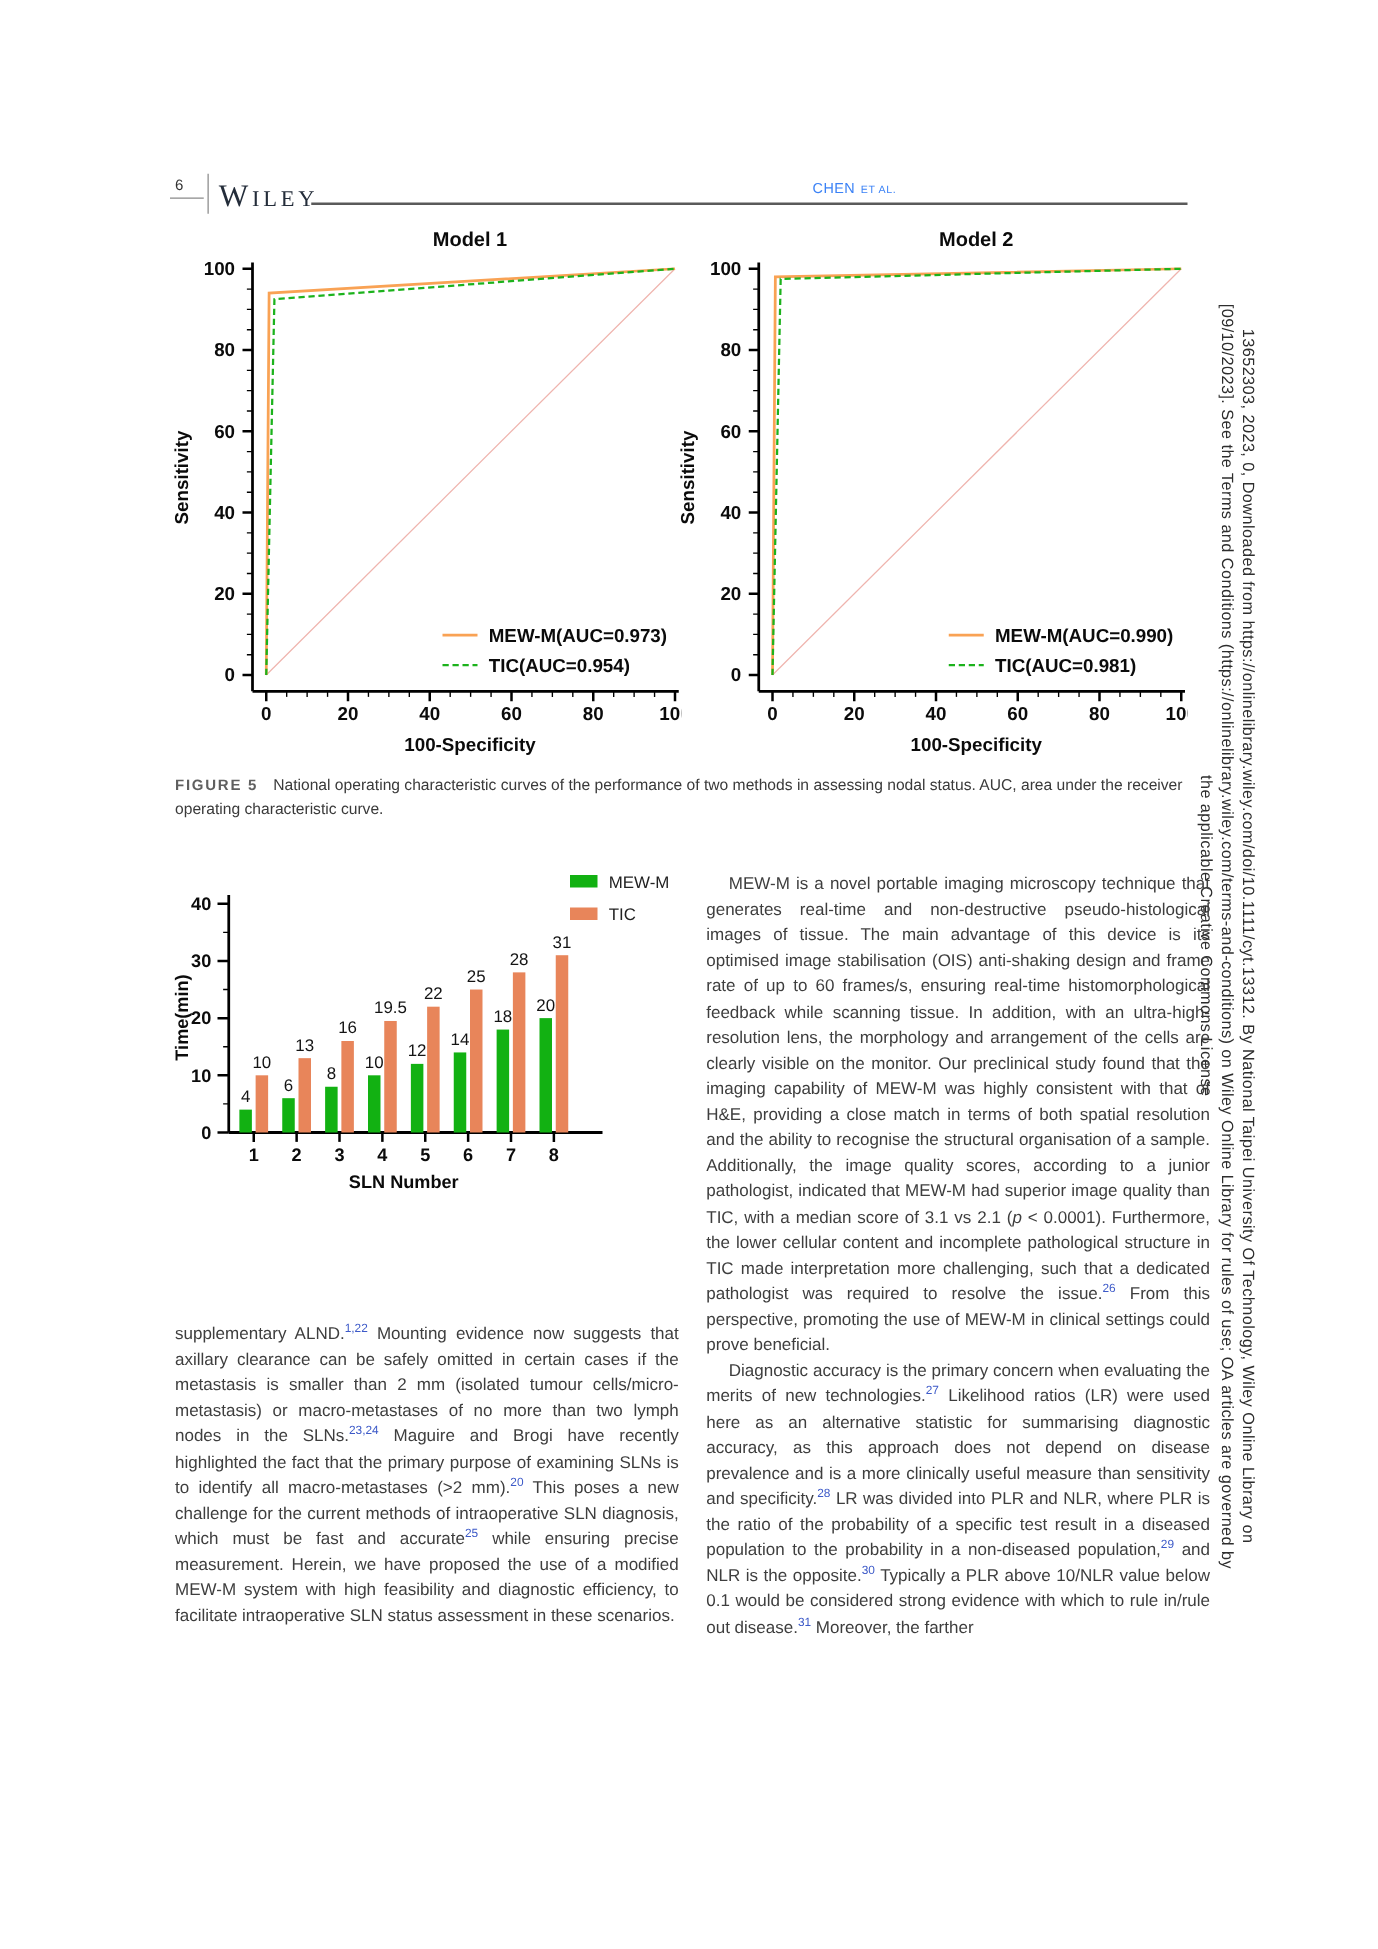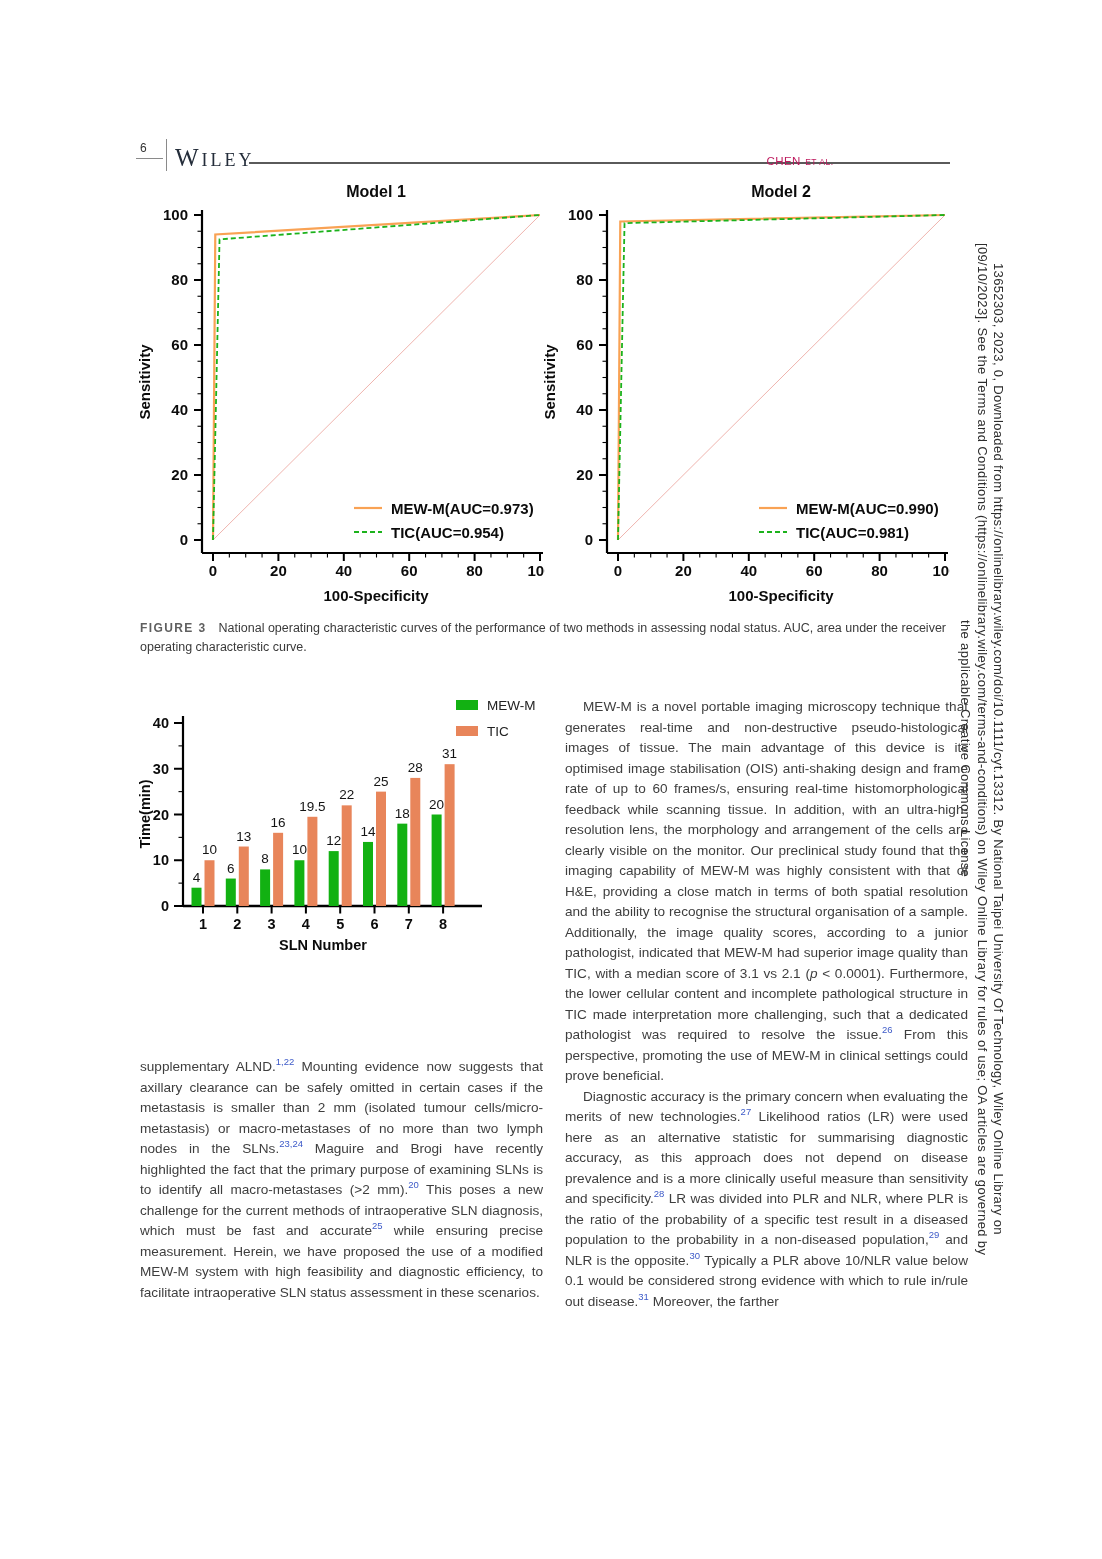--- a/index.html
+++ b/index.html
@@ -8,21 +8,21 @@
     position:relative; width:1102px; height:1559px; background:#ffffff;
     font-family:"Liberation Sans","DejaVu Sans",sans-serif; color:#3e3e3e; overflow:hidden;
   }
   
   .pagenum { position:absolute; left:140px; top:141px; font-size:12px; color:#333; }
   .pagenum-rule { position:absolute; left:136px; top:158px; width:27px; height:1px; background:#8a8a8a; }
   .vert-div { position:absolute; left:166px; top:139px; width:1px; height:32px; background:#8a8a8a; }
   .brand { position:absolute; left:175px; top:144px; font-family:"Liberation Serif","DejaVu Serif",serif;
     font-size:25px; letter-spacing:3px; color:#242d3a; font-variant:small-caps;text-align:right; }
   .head-rule { position:absolute; left:249px; top:162px; width:701px; height:2px; background:#5a5a5a; }
-  .running-head { position:absolute; left:650px; top:151px; width:300px; text-align:center; color:#be185d; }
+  .running-head { position:absolute; left:650px; top:141px; width:300px; text-align:left; color:#3b82f6; }
   .running-head .au { font-size:11.5px; letter-spacing:0.4px; }
   .running-head .sf { font-size:8.5px; letter-spacing:0.5px; }
   
   .sidebar { position:absolute; left:950px; top:120px; width:56px; height:1258px;
     writing-mode:vertical-rl; text-align:center; font-size:13px; line-height:16.5px;
     letter-spacing:0.35px; color:#2d2d2d; }
   
   .chart { position:absolute; }
   svg text { font-family:"Liberation Sans","DejaVu Sans",sans-serif; }
   .caption { position:absolute; font-size:12.5px; line-height:19px; color:#3a3a3a; }
@@ -186,21 +186,21 @@
       <polyline points="83,363 410,38" fill="none" stroke="#EFB4AE" stroke-width="1"></polyline>
       <polyline points="83,363 85.289,44.5 410,38" fill="none" stroke="#F9A254" stroke-width="2.2"></polyline>
       <polyline points="83,363 89.54,46.125 410,38" fill="none" stroke="#1CB21C" stroke-width="1.8" stroke-dasharray="5,3"></polyline>
       <line x1="224" y1="331" x2="252" y2="331" stroke="#F9A254" stroke-width="2.2"></line>
       <text x="261" y="336.5" font-size="15" font-weight="bold" fill="#0b0b0b">MEW-M(AUC=0.990)</text>
       <line x1="224" y1="355" x2="252" y2="355" stroke="#1CB21C" stroke-width="1.8" stroke-dasharray="5,3"></line>
       <text x="261" y="360.5" font-size="15" font-weight="bold" fill="#0b0b0b">TIC(AUC=0.981)</text>
     </svg>
 
   <div class="caption" style="left:140px; top:619px; width:818px;">
-    <span class="figlabel">FIGURE 3</span><span>National operating characteristic curves of the performance of two methods in assessing nodal status. AUC, area under the receiver operating characteristic curve.</span>
+    <span class="figlabel">FIGURE 5</span><span>National operating characteristic curves of the performance of two methods in assessing nodal status. AUC, area under the receiver operating characteristic curve.</span>
   </div>
 
   <svg id="barfig" class="chart" style="left:130px; top:692px;" width="435" height="272" viewBox="0 0 435 272">
       <line x1="53" y1="24" x2="53" y2="214" stroke="#000" stroke-width="2.2"></line>
       <line x1="53" y1="214" x2="352" y2="214" stroke="#000" stroke-width="2.4"></line>
       <line x1="53" y1="214" x2="44" y2="214" stroke="#000" stroke-width="2"></line>
       <text x="39" y="219" text-anchor="end" font-size="14.5" font-weight="bold" fill="#0b0b0b">0</text>
       <line x1="53" y1="191.125" x2="48.5" y2="191.125" stroke="#000" stroke-width="1.1"></line>
       <line x1="53" y1="168.25" x2="44" y2="168.25" stroke="#000" stroke-width="2"></line>
       <text x="39" y="173.25" text-anchor="end" font-size="14.5" font-weight="bold" fill="#0b0b0b">10</text>

